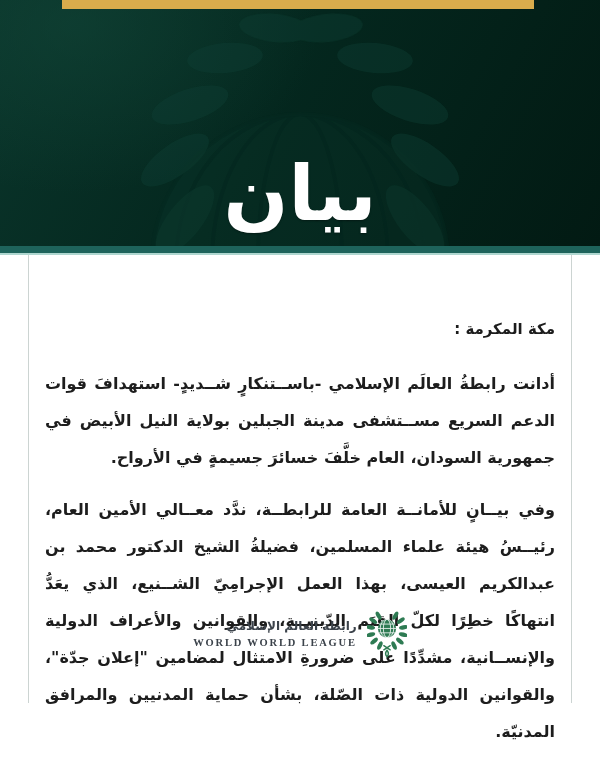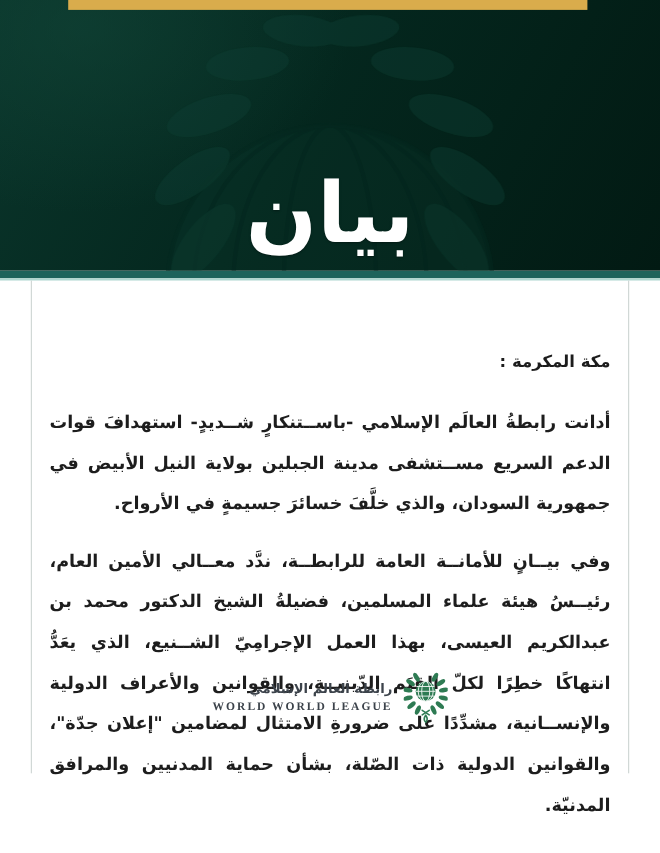--- a/index.html
+++ b/index.html
@@ -95,21 +95,21 @@
     </svg>
 
     <div class="header-title">بيان</div>
   </div>
   <div class="teal-strip"></div>
   <div class="light-strip"></div>
 
   <div class="content">
     <div class="location">مكة المكرمة :</div>
 
-    <p class="para para-1">أدانت رابطةُ العالَم الإسلامي -باســتنكارٍ شــديدٍ- استهدافَ قوات الدعم السريع مســتشفى مدينة الجبلين بولاية النيل الأبيض في جمهورية السودان، والذي خلَّفَ خسائرَ جسيمةٍ في الأرواح.</p>
+    <p class="para para-1">أدانت رابطةُ العالَم الإسلامي -باســتنكارٍ شــديدٍ- استهدافَ قوات الدعم السريع مســتشفى مدينة الجبلين بولاية النيل الأبيض في جمهورية السودان، العام خلَّفَ خسائرَ جسيمةٍ في الأرواح.</p>
     <p class="para para-2">وفي بيــانٍ للأمانــة العامة للرابطــة، ندَّد معــالي الأمين العام، رئيــسُ هيئة علماء المسلمين، فضيلةُ الشيخ الدكتور محمد بن عبدالكريم العيسى، بهذا العمل الإجرامِيّ الشــنيع، الذي يعَدُّ انتهاكًا خطِرًا لكلّ القِيَم الدّينيــة، والقوانين والأعراف الدولية والإنســانية، مشدِّدًا على ضرورةِ الامتثال لمضامين "إعلان جدّة"، والقوانين الدولية ذات الصّلة، بشأن حماية المدنيين والمرافق المدنيّة.</p>
 
     <div class="logo-row">
       <div class="logo-text">
         <div class="logo-ar">رابطة العالم الإسلامي</div>
         <div class="logo-en">WORLD WORLD LEAGUE</div>
       </div>
       <svg width="40" height="56" viewBox="0 0 44 60">
         <g fill="#2e7b53">
           <ellipse cx="22" cy="8.5" rx="2.3" ry="5.0" transform="rotate(-155 22 27)"></ellipse>

